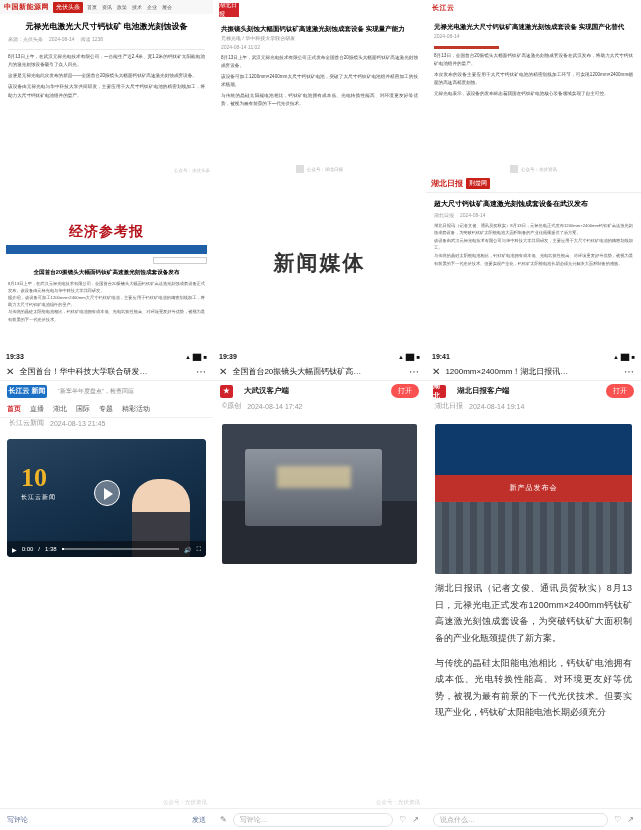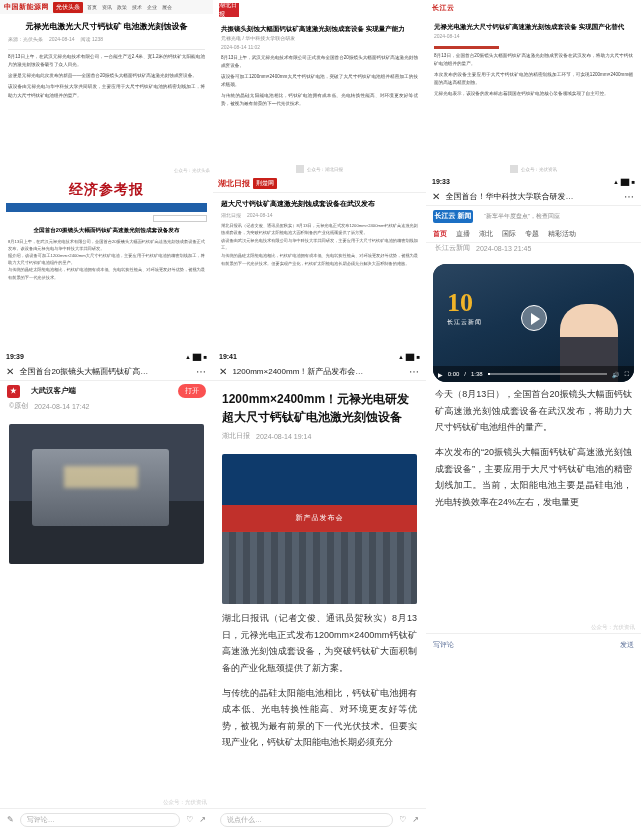--- a/index.html
+++ b/index.html
@@ -43,20 +43,21 @@
 
   
   .c3-title { font-size:6.5px; font-weight:bold; line-height:1.4; padding:6px 8px 2px; }
   .redbar { height:3px; background:#c0392b; margin:3px 8px; width:30%; }
 
   
   .np-masthead {
     text-align:center; padding:6px 0 2px; color:#b5121b;
     font-size:14px; font-weight:bold; letter-spacing:1px;
     font-family:"Liberation Serif", serif;
+    margin-top:42px;
   }
   .np-navbar { height:9px; background:#1f5fa8; margin:2px 6px; }
   .np-searchrow { display:flex; justify-content:flex-end; padding:1px 6px; }
   .np-search { width:54px;height:7px;border:1px solid #ccc;background:#fff;}
   .np-body { padding:4px 8px; }
   .np-title { font-size:5.6px; font-weight:bold; text-align:center; line-height:1.4; margin-bottom:3px; }
   .np-cols { font-size:4.2px; color:#555; line-height:1.7; text-align:justify;}
 
   
   .bigtext {
@@ -107,21 +108,21 @@
   .ph-title {
     font-size:12px; font-weight:bold; color:#111; line-height:1.5;
     padding:9px 9px 5px;
   }
   .ph-meta { font-size:7px; color:#999; padding:0 9px 7px; display:flex; gap:6px; align-items:center;}
   .ph-body { font-size:9px; color:#333; line-height:1.85; padding:0 9px; text-align:justify;}
   .ph-body p { margin-bottom:8px; }
 
   
   .video {
-    margin:4px 7px; height:118px; background:#1b2a38; position:relative; border-radius:13px;
+    margin:4px 7px; height:118px; background:#1b2a38; position:relative; border-radius:4px;
     overflow:hidden;
   }
   .vid-bg {
     position:absolute; inset:0;
     background:
       radial-gradient(circle at 72% 55%, #e8c9a8 0 16px, transparent 17px),
       linear-gradient(160deg,#2a4560 0%, #16324d 45%, #0d2236 100%);
   }
   .vid-logo {
     position:absolute; left:14px; top:24px; color:#f0b429; font-weight:bold;
@@ -271,20 +272,23 @@
     <div class="np-body">
       <div class="np-title">全国首台20振镜头大幅面钙钛矿高速激光刻蚀成套设备发布</div>
       <div class="np-cols">
         <p>8月13日上午，在武汉元禄光电技术有限公司，全国首台20振镜头大幅面钙钛矿高速激光刻蚀成套设备正式发布。该设备由元禄光电与华中科技大学共同研发。</p>
         <p>据介绍，该设备可加工1200mm×2400mm大尺寸钙钛矿电池，主要应用于钙钛矿电池的精密划线加工，将助力大尺寸钙钛矿电池组件的量产。</p>
         <p>与传统的晶硅太阳能电池相比，钙钛矿电池拥有成本低、光电转换性能高、对环境更友好等优势，被视为最有前景的下一代光伏技术。</p>
       </div>
     </div>
   </div>
 
+  <div class="cell">
+    <div class="bigtext">新闻媒体</div>
+  </div>
 
   <div class="cell">
     <div class="hb-top">
       <span class="hb-logo">湖北日报</span>
       <span class="logo-box">荆楚网</span>
     </div>
     <div class="hb-title">超大尺寸钙钛矿高速激光刻蚀成套设备在武汉发布</div>
     <div class="metabar">
       <span>湖北日报</span>
       <span>2024-08-14</span>
@@ -341,24 +345,20 @@
         <span>/</span>
         <span>1:38</span>
         <span class="vid-bar">
             <span></span>
           </span>
         <span>🔊</span>
         <span>⛶</span>
       </div>
     </div>
 
-    <div class="ph-body">
-      <p>今天（8月13日），全国首台20振镜头大幅面钙钛矿高速激光刻蚀成套设备在武汉发布，将助力大尺寸钙钛矿电池组件的量产。</p>
-      <p>本次发布的“20振镜头大幅面钙钛矿高速激光刻蚀成套设备”，主要应用于大尺寸钙钛矿电池的精密划线加工。当前，太阳能电池主要是晶硅电池，光电转换效率在24%左右，发电量更</p>
-    </div>
     <div class="src-tag">公众号：光伏资讯</div>
     <div class="comment-bar">
       <span class="cb-link">写评论</span>
       <span style="flex:1"></span>
       <span class="cb-link">发送</span>
     </div>
   </div>
 
   <div class="cell phone">
     <div class="statusbar">
@@ -400,24 +400,28 @@
     <div class="statusbar">
       <span>19:41</span>
       <span class="sb-right">
         <span>▲</span>
         <span>██</span>
         <span>■</span>
       </span>
     </div>
     <div class="navbar-ph">
       <span class="nav-x">✕</span>
-      <span class="nav-title">1200mm×2400mm！新产品发布会…</span>
+      <span class="nav-title">1200mm×2400mm！湖北日报讯…</span>
       <span class="nav-dots">⋯</span>
     </div>
-    <div class="ph-title">1200mm×2400mm！元禄光电研发超大尺寸钙钛矿电池激光刻蚀设备</div>
+    <div class="acct-row">
+      <span class="acct-logo red">湖北</span>
+      <span class="acct-name">湖北日报客户端</span>
+      <span class="open-btn">打开</span>
+    </div>
     <div class="ph-meta">
       <span>湖北日报</span>
       <span>2024-08-14 19:14</span>
     </div>
     <div class="photo">
       <div class="banner">新产品发布会</div>
       <div class="crowd"></div>
     </div>
     <div class="ph-body">
       <p>湖北日报讯（记者文俊、通讯员贺秋实）8月13日，元禄光电正式发布1200mm×2400mm钙钛矿高速激光刻蚀成套设备，为突破钙钛矿大面积制备的产业化瓶颈提供了新方案。</p>

